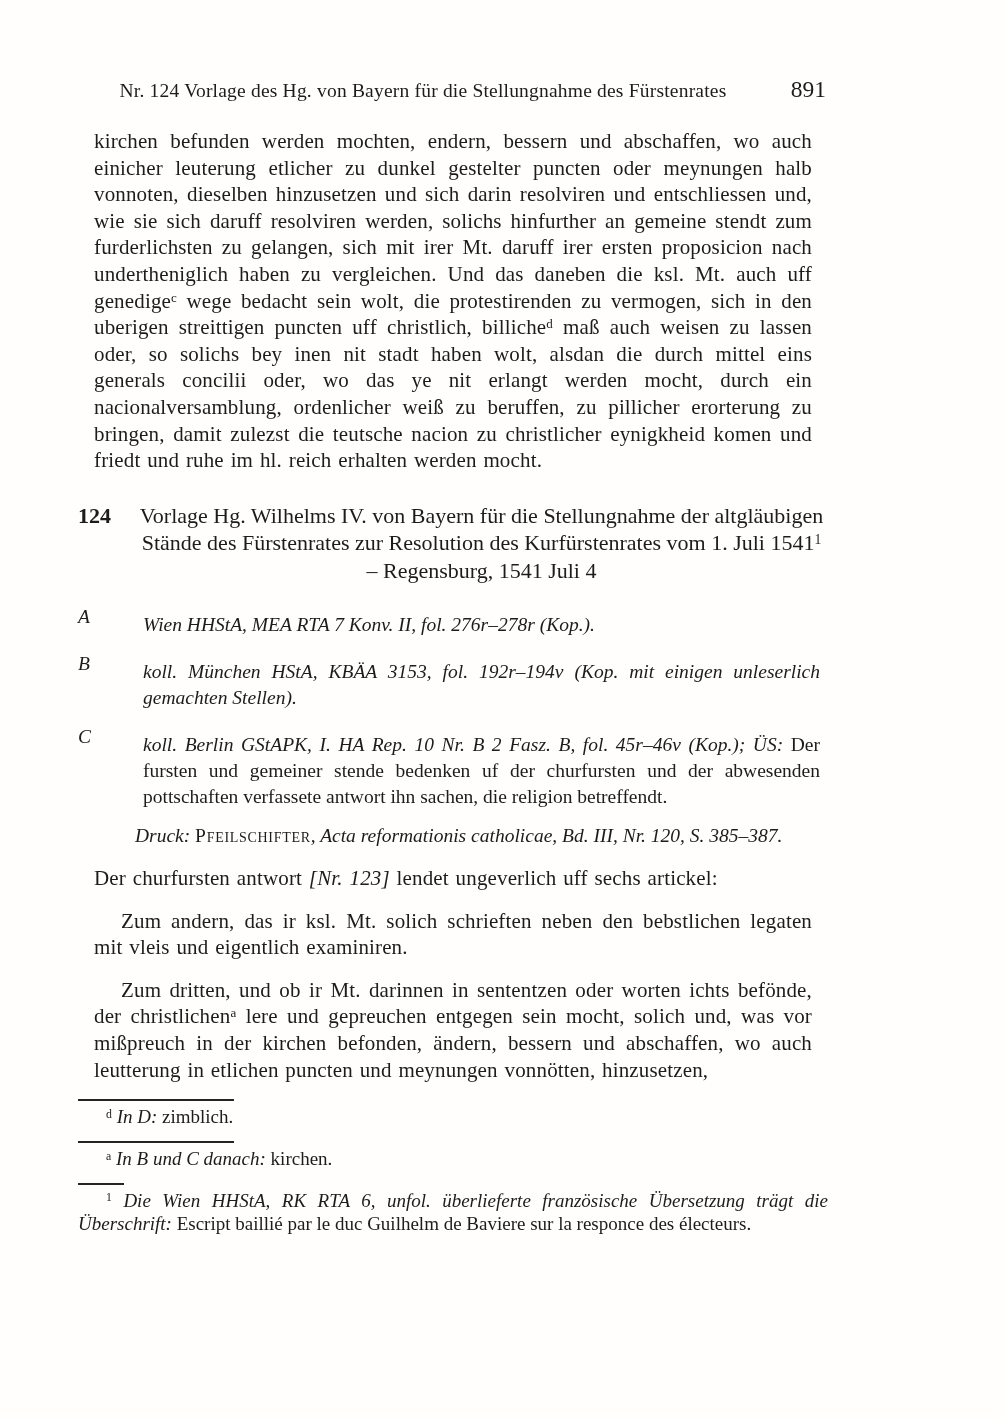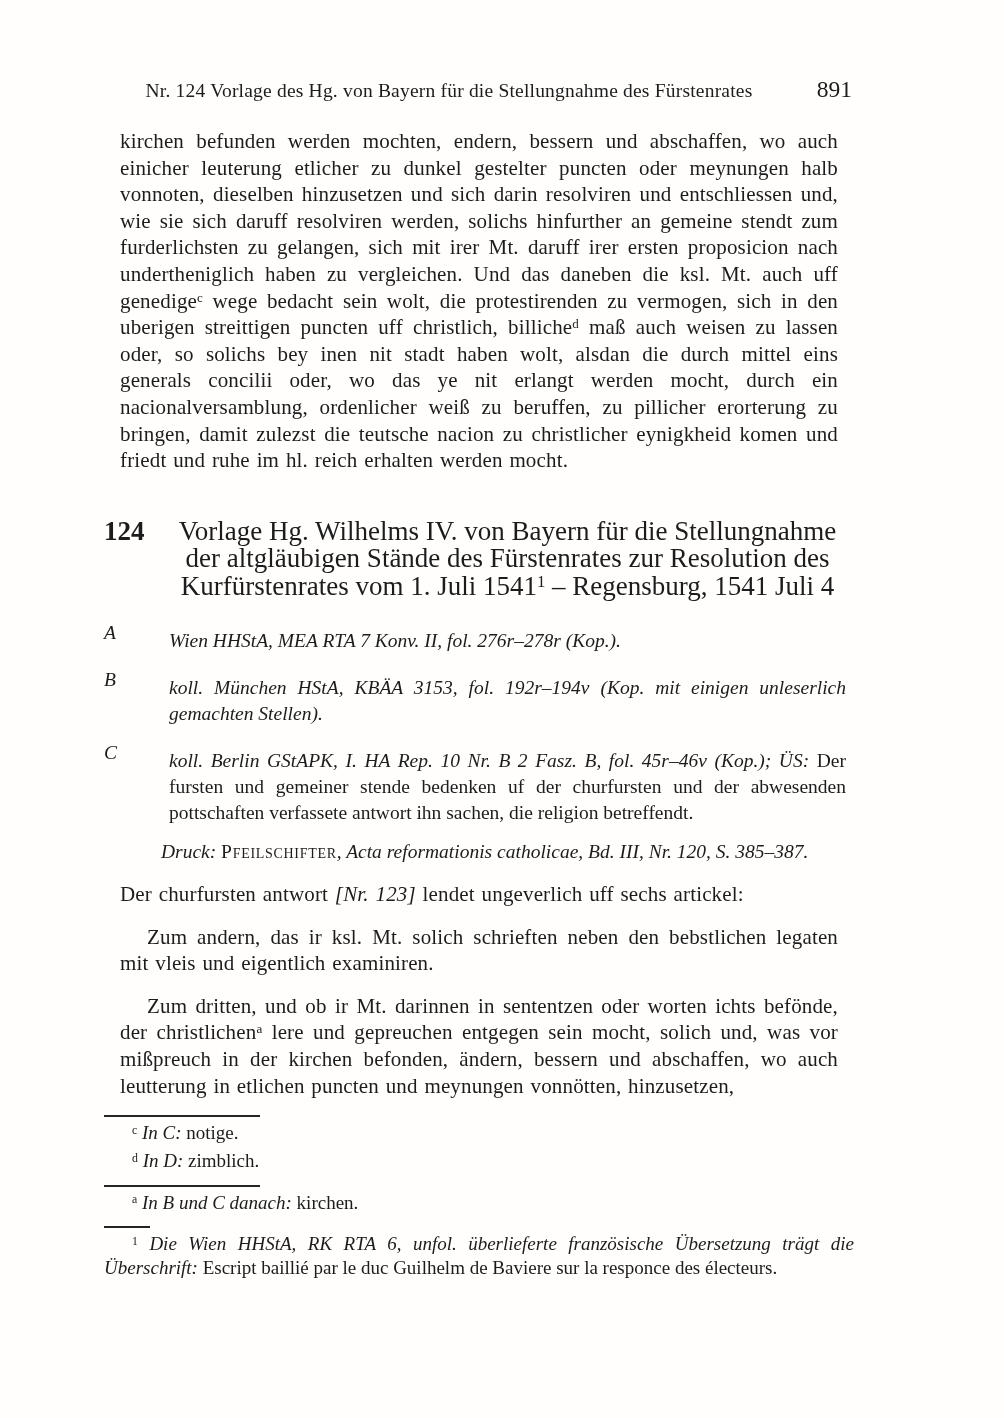--- a/index.html
+++ b/index.html
@@ -7,21 +7,21 @@
     position:relative;
     width:1004px;
     height:1418px;
     background:#fffefd;
     color:#1c1c1c;
     font-family:"Liberation Serif", serif;
     overflow:hidden;
   }
   .content{
     position:absolute;
-    left:104px;
+    left:78px;
     top:80px;
     width:750px;
   }
   
   .running-head{position:relative;height:32px;margin-bottom:8px;}
   .rh-title{
     text-align:center;
     font-size:19.5px;
     letter-spacing:0.2px;
     padding-right:60px;
@@ -37,23 +37,23 @@
     margin:16px;
     font-size:21px;
     line-height:26.6px;
     text-align:justify;
     letter-spacing:0.15px;
     word-spacing:1.4px;
   }
   
   .doc-heading{
     display:flex;
-    margin-top:44px;
+    margin-top:28px;
     font-weight:bold;
-    font-size:27px;
+    font-size:22px;
     line-height:27.4px;
   }
   .doc-num{width:57px;flex:none;}
   .doc-title{margin:0;font-size:inherit;font-weight:normal;text-align:center;}
   
   .apparatus{
     margin-top:20px;
     font-size:19.5px;
     line-height:26px;
   }
@@ -122,21 +122,20 @@
 
     <section class="doc-body">
       <p class="body-par"><span>Der churfursten antwort </span><span class="run-i">[Nr. 123]</span><span> lendet ungeverlich uff sechs artickel:</span></p>
       <p class="body-par indent"><span>Zum andern, das ir ksl. Mt. solich schrieften neben den bebstlichen legaten mit vleis und eigentlich examiniren.</span></p>
       <p class="body-par indent"><span>Zum dritten, und ob ir Mt. darinnen in sententzen oder worten ichts befönde, der christlichen</span><span class="run-sup">a</span><span> lere und gepreuchen entgegen sein mocht, solich und, was vor mißpreuch in der kirchen befonden, ändern, bessern und abschaffen, wo auch leutterung in etlichen puncten und meynungen vonnötten, hinzusetzen,</span></p>
     </section>
 
     <footer class="footnotes">
       <div class="fn-group">
         <div class="fn-rule"></div>
-        <p class="fn"><span class="run-sup">c</span><span class="run-i"> In C: </span><span>notige.</span></p>
         <p class="fn"><span class="run-sup">d</span><span class="run-i"> In D: </span><span>zimblich.</span></p>
       </div>
       <div class="fn-group">
         <div class="fn-rule"></div>
         <p class="fn"><span class="run-sup">a</span><span class="run-i"> In B und C danach: </span><span>kirchen.</span></p>
       </div>
       <div class="fn-group">
         <div class="fn-rule short"></div>
         <p class="fn"><span class="run-sup">1</span><span class="run-i"> Die Wien HHStA, RK RTA 6, unfol. überlieferte französische Übersetzung trägt die Überschrift: </span><span>Escript baillié par le duc Guilhelm de Baviere sur la responce des électeurs.</span></p>
       </div>

